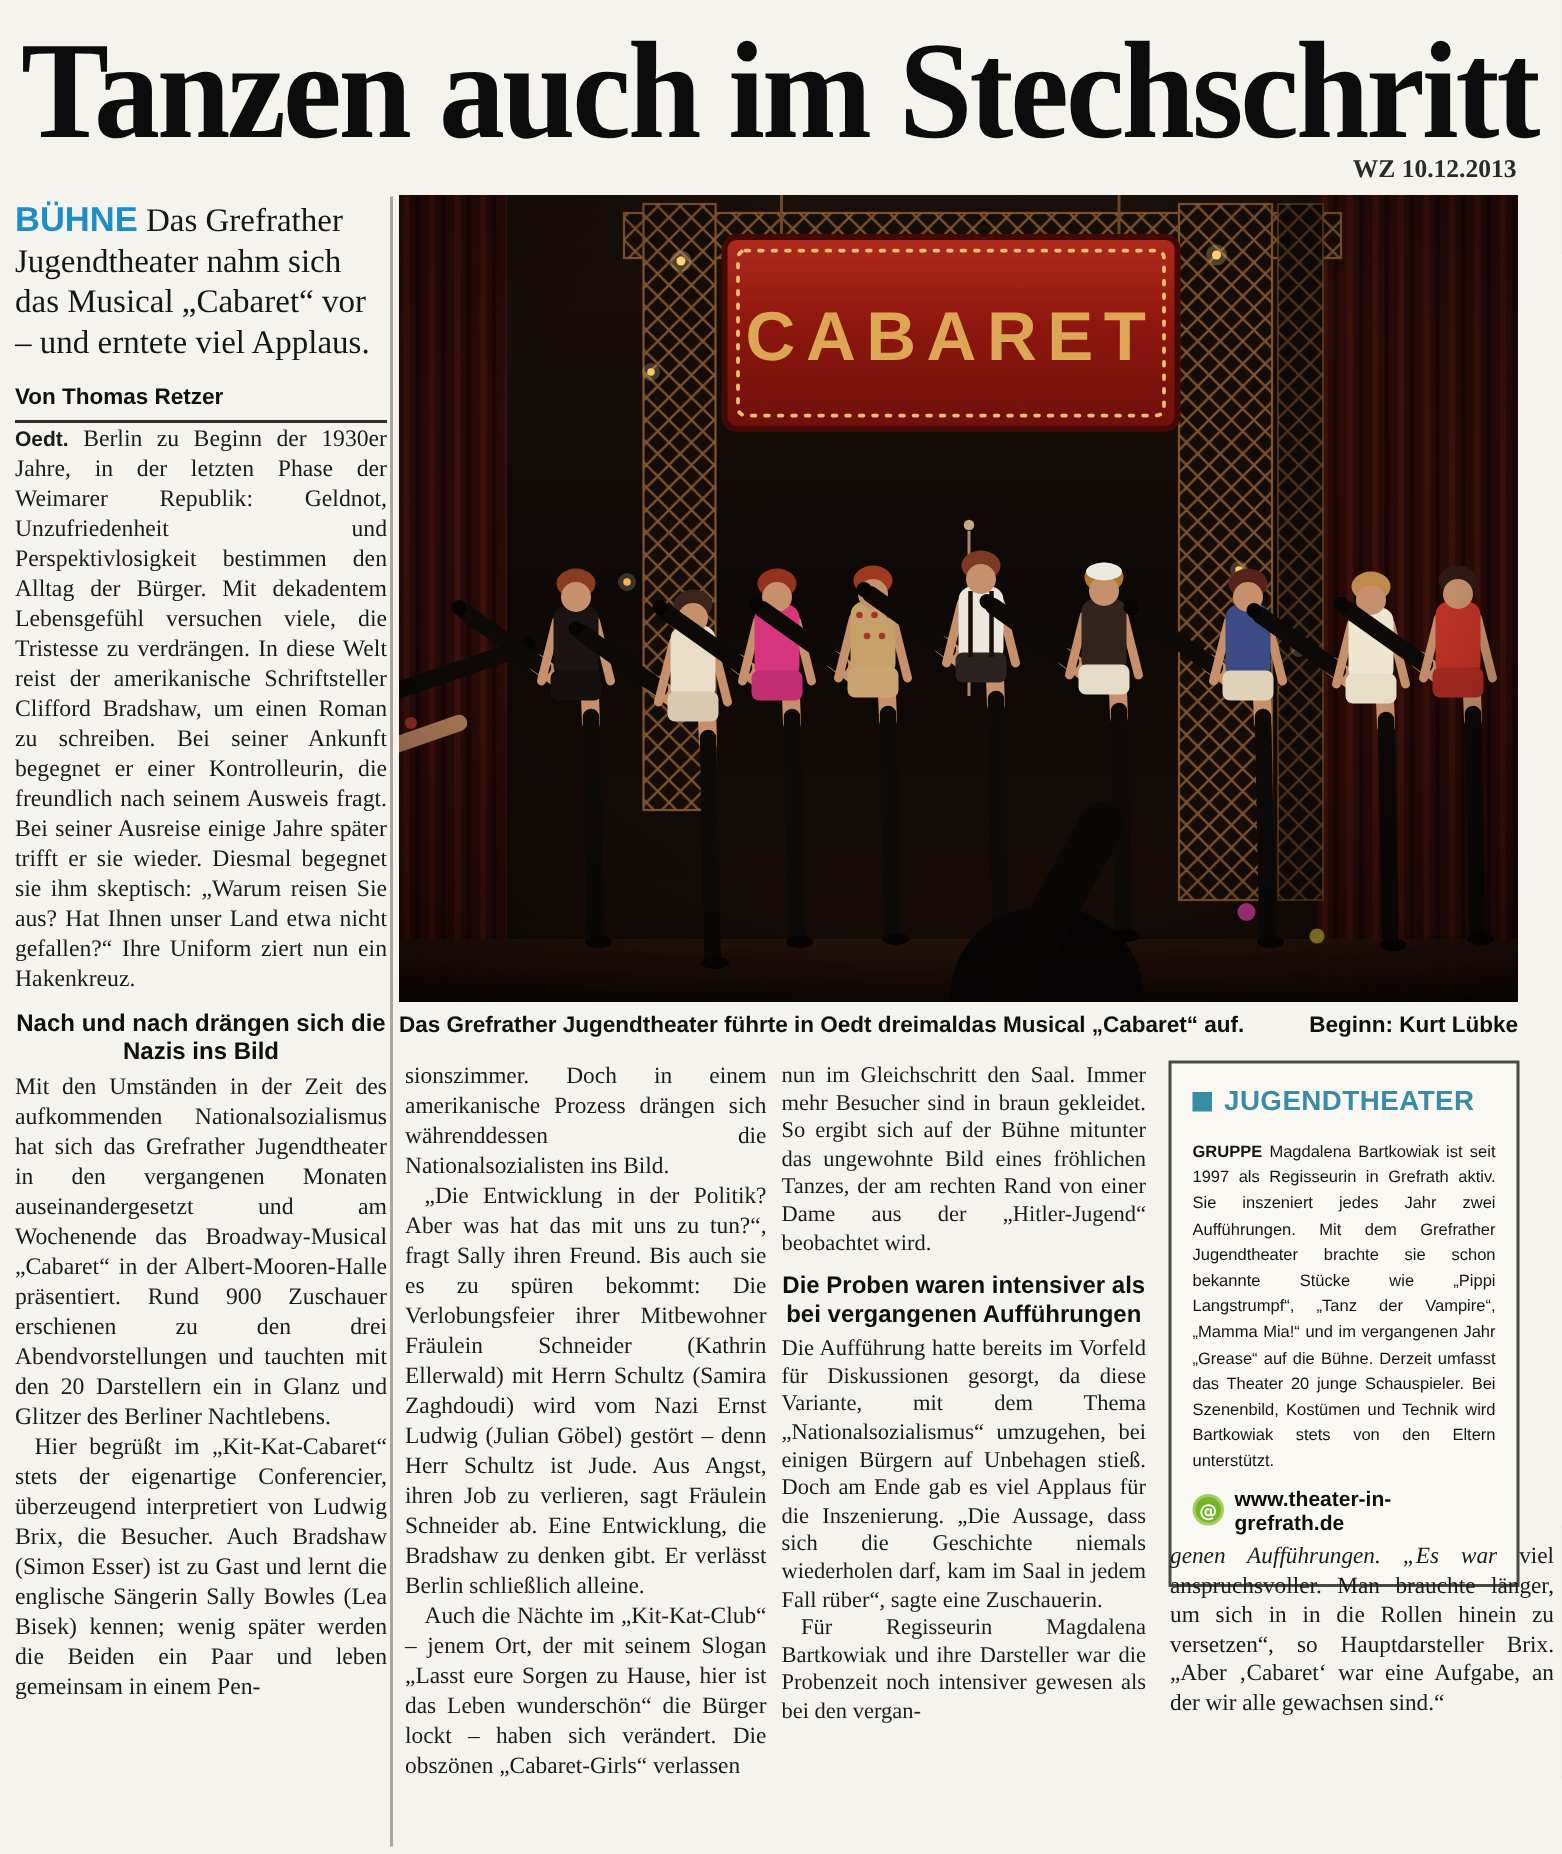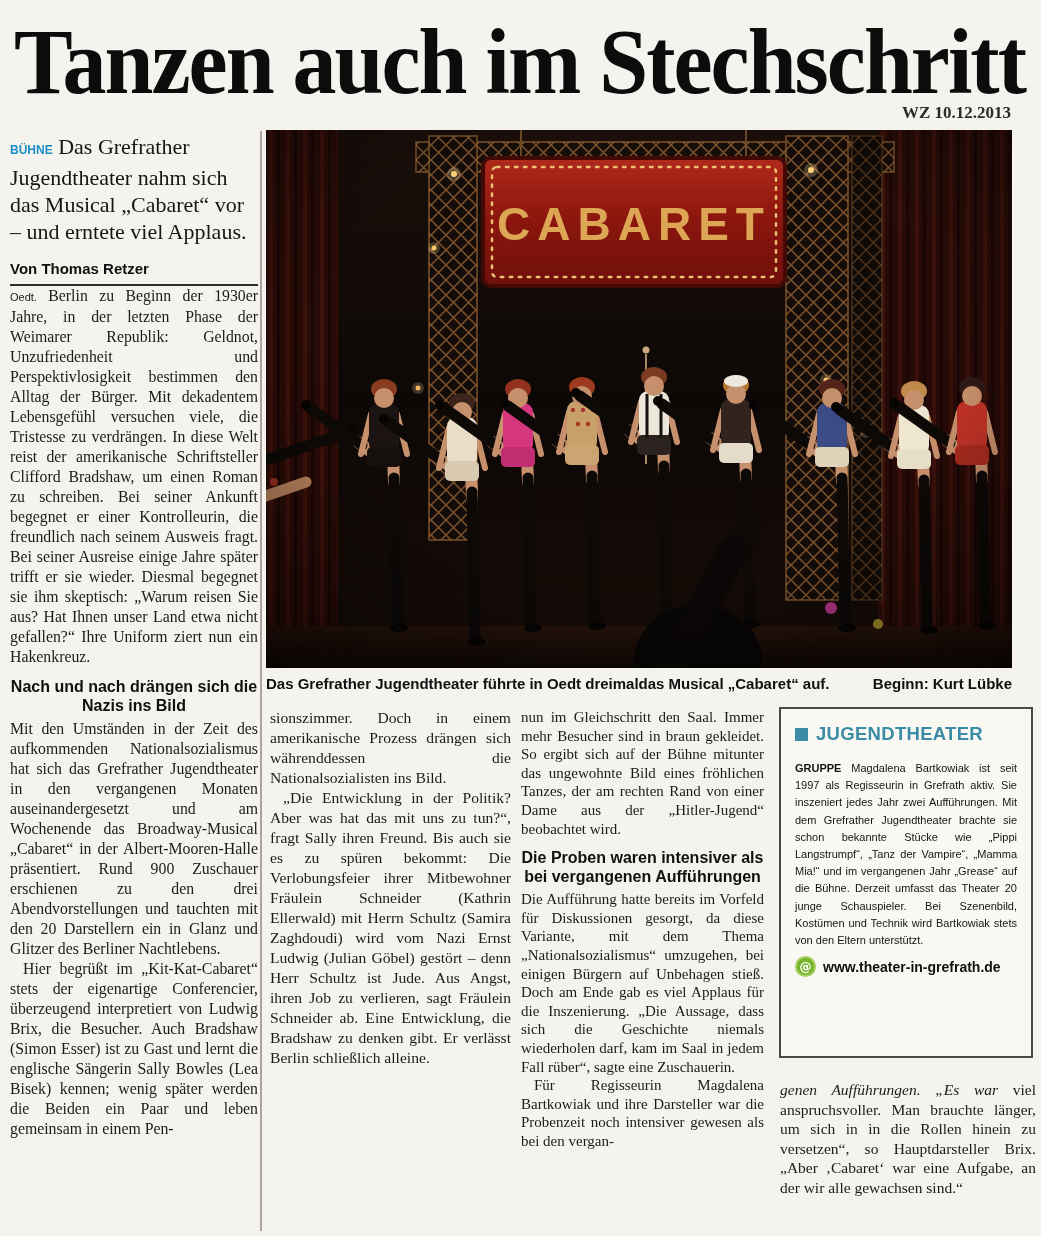--- a/index.html
+++ b/index.html
@@ -8,39 +8,39 @@
   .headline{position:absolute;left:14px;top:16px;width:1015px;white-space:nowrap;
             font-family:"Liberation Serif",serif;font-weight:bold;font-size:88px;line-height:1;
             letter-spacing:-2px;color:#0c0c0c;transform:scaleY(1.05);transform-origin:top left;}
   .dateline{position:absolute;top:103px;right:30px;font-size:17px;color:#2a2a2a;font-weight:bold;}
   .vrule{position:absolute;left:260px;top:131px;width:2px;height:1100px;background:#aaa49a;}
 
   .col{position:absolute;text-align:justify;}
   .col1{left:10px;top:133px;width:248px;font-size:15.8px;line-height:20px;}
   .col2{left:270px;top:708px;width:241px;font-size:15.6px;line-height:20px;}
   .col3{left:521px;top:708px;width:243px;font-size:15px;line-height:18.6px;}
-  .col4{left:780px;top:1080px;width:256px;font-size:15.5px;line-height:19.5px;}
+  .col4{left:780px;top:1028px;width:256px;font-size:15.5px;line-height:19.5px;}
 
   .lede{font-size:22px;line-height:27px;text-align:left;color:#161616;}
-  .kicker{font-family:"Liberation Sans",sans-serif;font-weight:bold;font-size:12px;color:#1e8dc6;text-align:right;}
+  .kicker{font-family:"Liberation Sans",sans-serif;font-weight:bold;font-size:23px;color:#1e8dc6;text-align:right;}
   .byline{margin-top:14px;padding-bottom:5px;border-bottom:2px solid #2e2d2a;text-align:left;
           font-family:"Liberation Sans",sans-serif;font-weight:bold;font-size:15px;color:#111;}
   .firstp{margin-top:13px;}
   p.para{margin:0;}
   p.indent{text-indent:13px;}
-  .lead-in{font-family:"Liberation Sans",sans-serif;font-weight:normal;font-size:11px;}
+  .lead-in{font-family:"Liberation Sans",sans-serif;font-weight:bold;font-size:14px;}
   .subhead{font-family:"Liberation Sans",sans-serif;font-weight:bold;font-size:16px;line-height:19px;
            margin:10px 0 4px 0;text-align:center;color:#101010;}
 
   .photo{position:absolute;left:266px;top:130px;width:746px;height:538px;background:#0c0806;}
   .caption-row{position:absolute;left:266px;top:675px;width:746px;display:flex;
                justify-content:space-between;align-items:flex-start;
                font-family:"Liberation Sans",sans-serif;font-weight:bold;font-size:15px;color:#101010;}
 
-  .infobox{position:absolute;left:779px;top:707px;width:254px;height:351px;box-sizing:border-box;
+  .infobox{position:absolute;left:779px;top:707px;width:234px;height:351px;box-sizing:border-box;
            border:2px solid #4a4a44;background:#faf8f3;padding:14px;
            font-family:"Liberation Sans",sans-serif;}
   .infobox-header{display:flex;align-items:center;gap:8px;color:#3a8ca6;font-weight:bold;
                   font-size:18.5px;letter-spacing:.3px;}
   .infobox-square{width:13px;height:13px;background:#3a8ca6;flex:0 0 auto;}
   .infobox-body{margin-top:15px;font-size:11px;line-height:17.2px;text-align:justify;color:#141414;}
   .weblink{margin-top:7px;display:flex;align-items:center;gap:7px;font-weight:bold;font-size:14px;color:#0e0e0e;}
   .at-icon{width:21px;height:21px;border-radius:50%;background:#76b42a;border:2px solid #a4cf62;
            box-sizing:border-box;color:#fff;display:flex;align-items:center;justify-content:center;
            font-family:"DejaVu Sans",sans-serif;font-weight:bold;font-size:12px;flex:0 0 auto;}
@@ -305,20 +305,21 @@
   </div>
 
   <div class="caption-row">
     <span>Das Grefrather Jugendtheater führte in Oedt dreimaldas Musical „Cabaret“ auf.</span>
     <span>Beginn: Kurt Lübke</span>
   </div>
 
   <div class="col col2">
     <p class="para">sionszimmer. Doch in einem amerikanische Prozess drängen sich währenddessen die Nationalsozialisten ins Bild.</p>
     <p class="para indent">„Die Entwicklung in der Politik? Aber was hat das mit uns zu tun?“, fragt Sally ihren Freund. Bis auch sie es zu spüren bekommt: Die Verlobungsfeier ihrer Mitbewohner Fräulein Schneider (Kathrin Ellerwald) mit Herrn Schultz (Samira Zaghdoudi) wird vom Nazi Ernst Ludwig (Julian Göbel) gestört – denn Herr Schultz ist Jude. Aus Angst, ihren Job zu verlieren, sagt Fräulein Schneider ab. Eine Entwicklung, die Bradshaw zu denken gibt. Er verlässt Berlin schließlich alleine.</p>
+    <p class="para indent">Auch die Nächte im „Kit-Kat-Club“ – jenem Ort, der mit seinem Slogan „Lasst eure Sorgen zu Hause, hier ist das Leben wunderschön“ die Bürger lockt – haben sich verändert. Die obszönen „Cabaret-Girls“ verlassen</p>
   </div>
 
   <div class="col col3">
     <p class="para">nun im Gleichschritt den Saal. Immer mehr Besucher sind in braun gekleidet. So ergibt sich auf der Bühne mitunter das ungewohnte Bild eines fröhlichen Tanzes, der am rechten Rand von einer Dame aus der „Hitler-Jugend“ beobachtet wird.</p>
     <div class="subhead">Die Proben waren intensiver als bei vergangenen Aufführungen</div>
     <p class="para">Die Aufführung hatte bereits im Vorfeld für Diskussionen gesorgt, da diese Variante, mit dem Thema „Nationalsozialismus“ umzugehen, bei einigen Bürgern auf Unbehagen stieß. Doch am Ende gab es viel Applaus für die Inszenierung. „Die Aussage, dass sich die Geschichte niemals wiederholen darf, kam im Saal in jedem Fall rüber“, sagte eine Zuschauerin.</p>
     <p class="para indent">Für Regisseurin Magdalena Bartkowiak und ihre Darsteller war die Probenzeit noch intensiver gewesen als bei den vergan-</p>
   </div>
 
   <div class="infobox">

